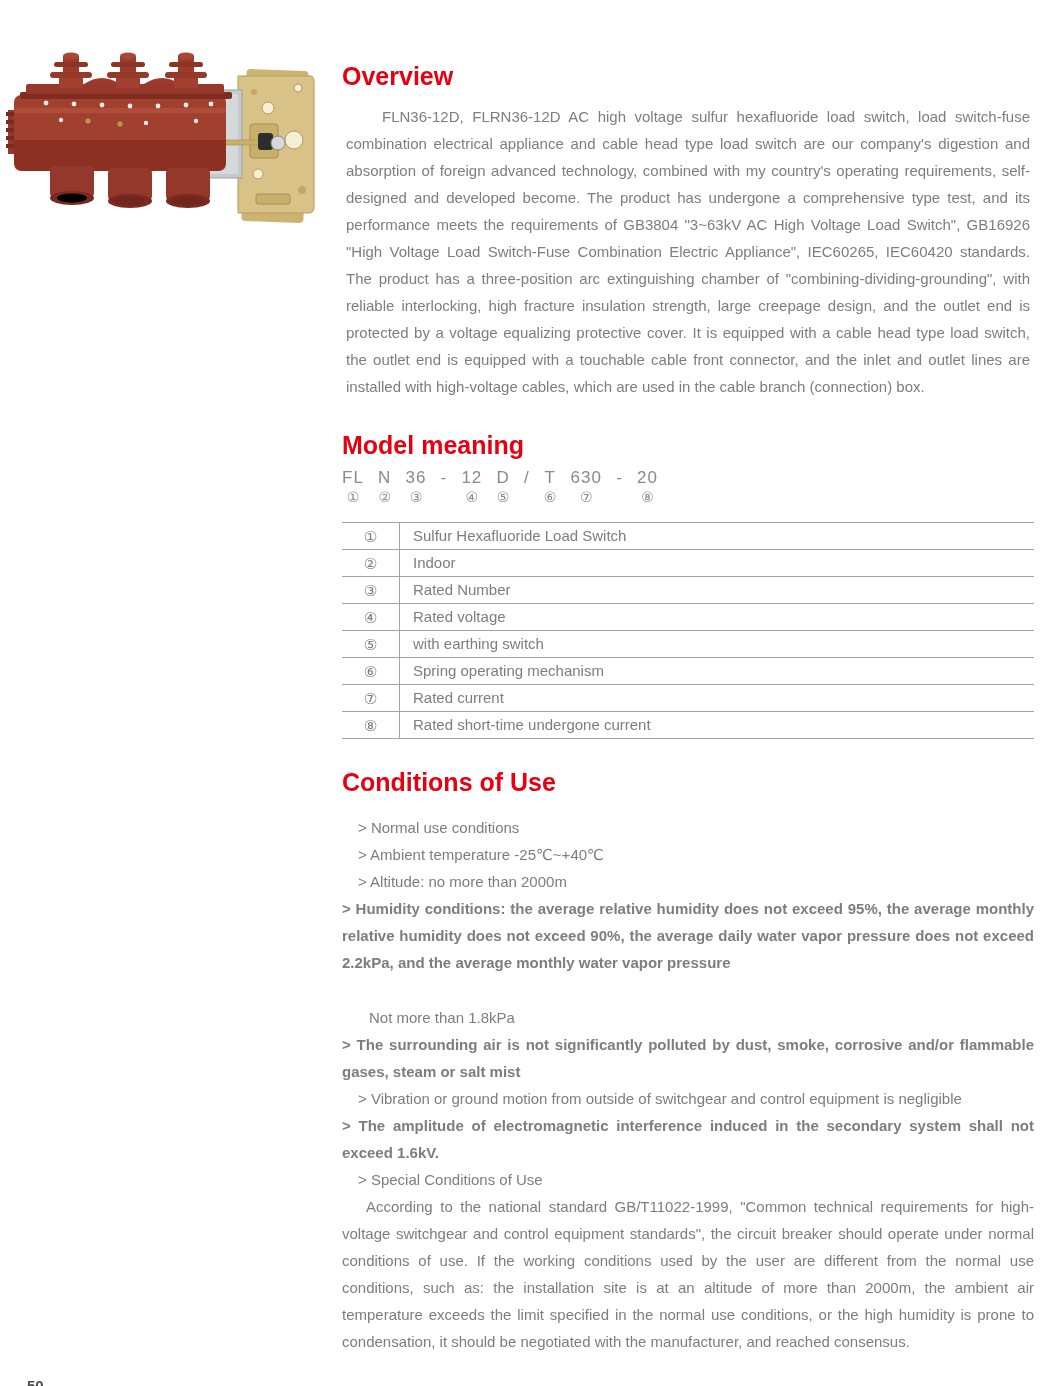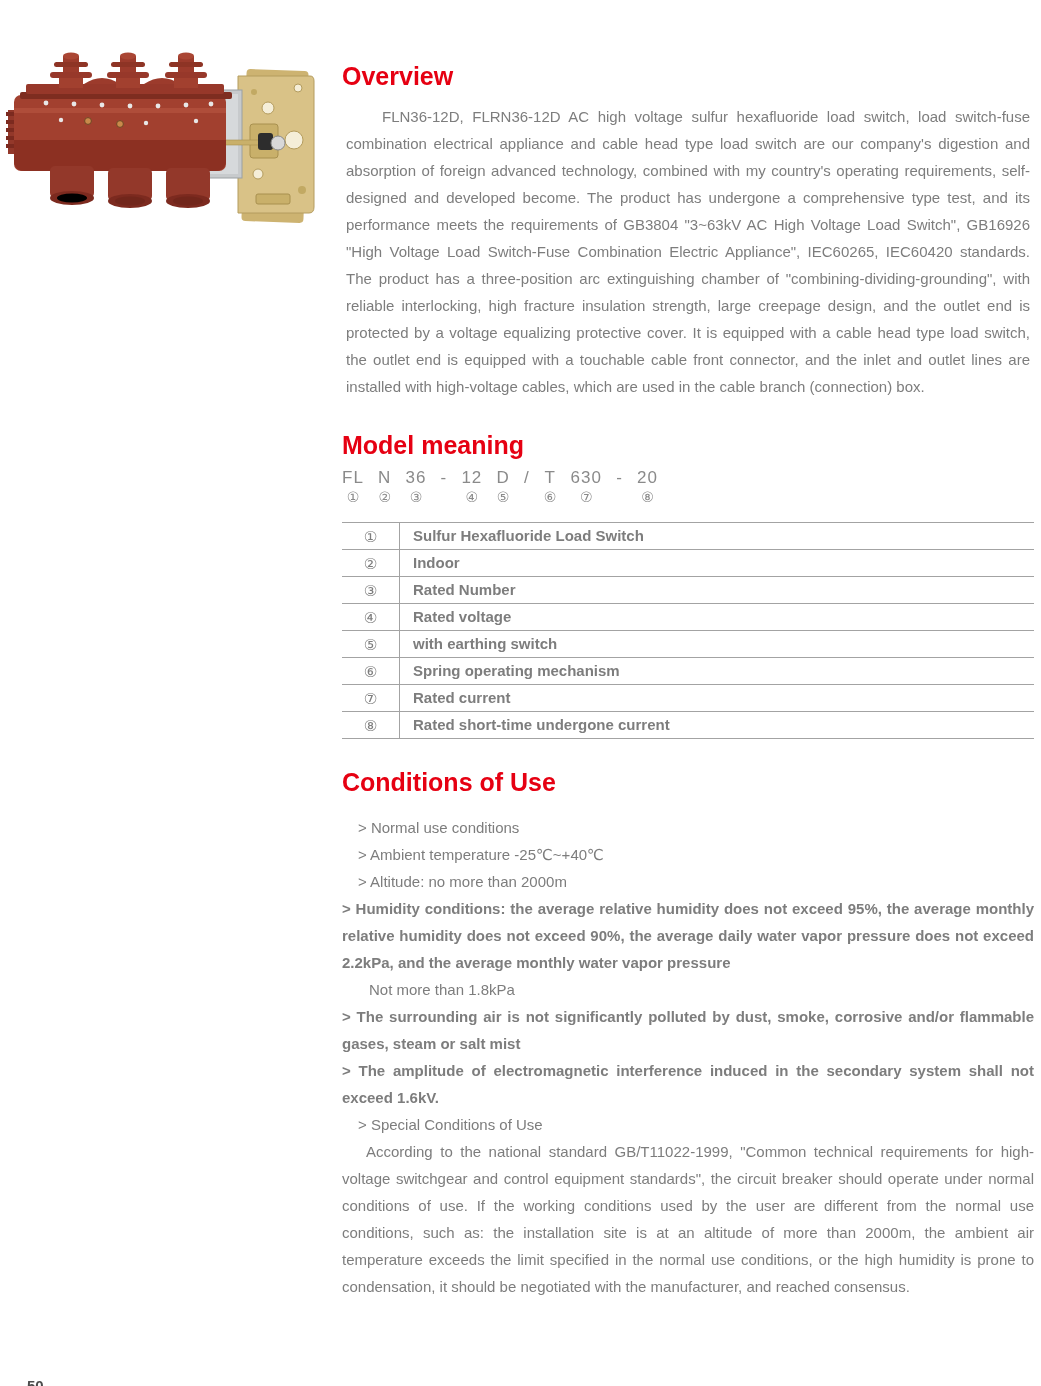--- a/index.html
+++ b/index.html
@@ -51,27 +51,27 @@
   .mm-row{
     display:flex;align-items:center;height:26px;
     border-bottom:1px solid var(--table-line);
   }
   .mm-num{
     width:57px;text-align:center;font-size:15px;flex:0 0 57px;
   }
   .mm-desc{
     flex:1;border-left:1px solid var(--table-line);
     padding-left:13px;font-size:15px;line-height:26px;
-    align-self:stretch;display:flex;align-items:center;font-weight:bold;
+    align-self:stretch;display:flex;align-items:center;
   }
   
   .cond{margin:0;}
   .cond.line{text-align:left;margin-left:16px;}
   .cond.wrap{text-align:justify;font-weight:bold;}
-  .cond.indent{padding-left:27px;}
+  .cond.indent{padding-left:27px;margin-top:28px;}
   .cond.para{text-align:justify;text-indent:24px;}
   .page-number{
     position:absolute;left:27px;top:1377px;
     color:#4d4d4d;font-size:15px;font-weight:bold;
   }
 </style>
 </head>
 <body>
 
 <div class="hero">
@@ -305,20 +305,21 @@
         <p class="cond line">&gt; Ambient temperature -25℃~+40℃</p>
 
         <p class="cond line">&gt; Altitude: no more than 2000m</p>
 
         <p class="cond wrap">&gt; Humidity conditions: the average relative humidity does not exceed 95%, the average monthly relative humidity does not exceed 90%, the average daily water vapor pressure does not exceed 2.2kPa, and the average monthly water vapor pressure</p>
 
         <p class="cond indent">Not more than 1.8kPa</p>
 
         <p class="cond wrap">&gt; The surrounding air is not significantly polluted by dust, smoke, corrosive and/or flammable gases, steam or salt mist</p>
 
+        <p class="cond line">&gt; Vibration or ground motion from outside of switchgear and control equipment is negligible</p>
 
         <p class="cond wrap">&gt; The amplitude of electromagnetic interference induced in the secondary system shall not exceed 1.6kV.</p>
 
         <p class="cond line">&gt; Special Conditions of Use</p>
 
         <p class="cond para">According to the national standard GB/T11022-1999, "Common technical requirements for high-voltage switchgear and control equipment standards", the circuit breaker should operate under normal conditions of use. If the working conditions used by the user are different from the normal use conditions, such as: the installation site is at an altitude of more than 2000m, the ambient air temperature exceeds the limit specified in the normal use conditions, or the high humidity is prone to condensation, it should be negotiated with the manufacturer, and reached consensus.</p>
 
     </div>
   </section>
 

